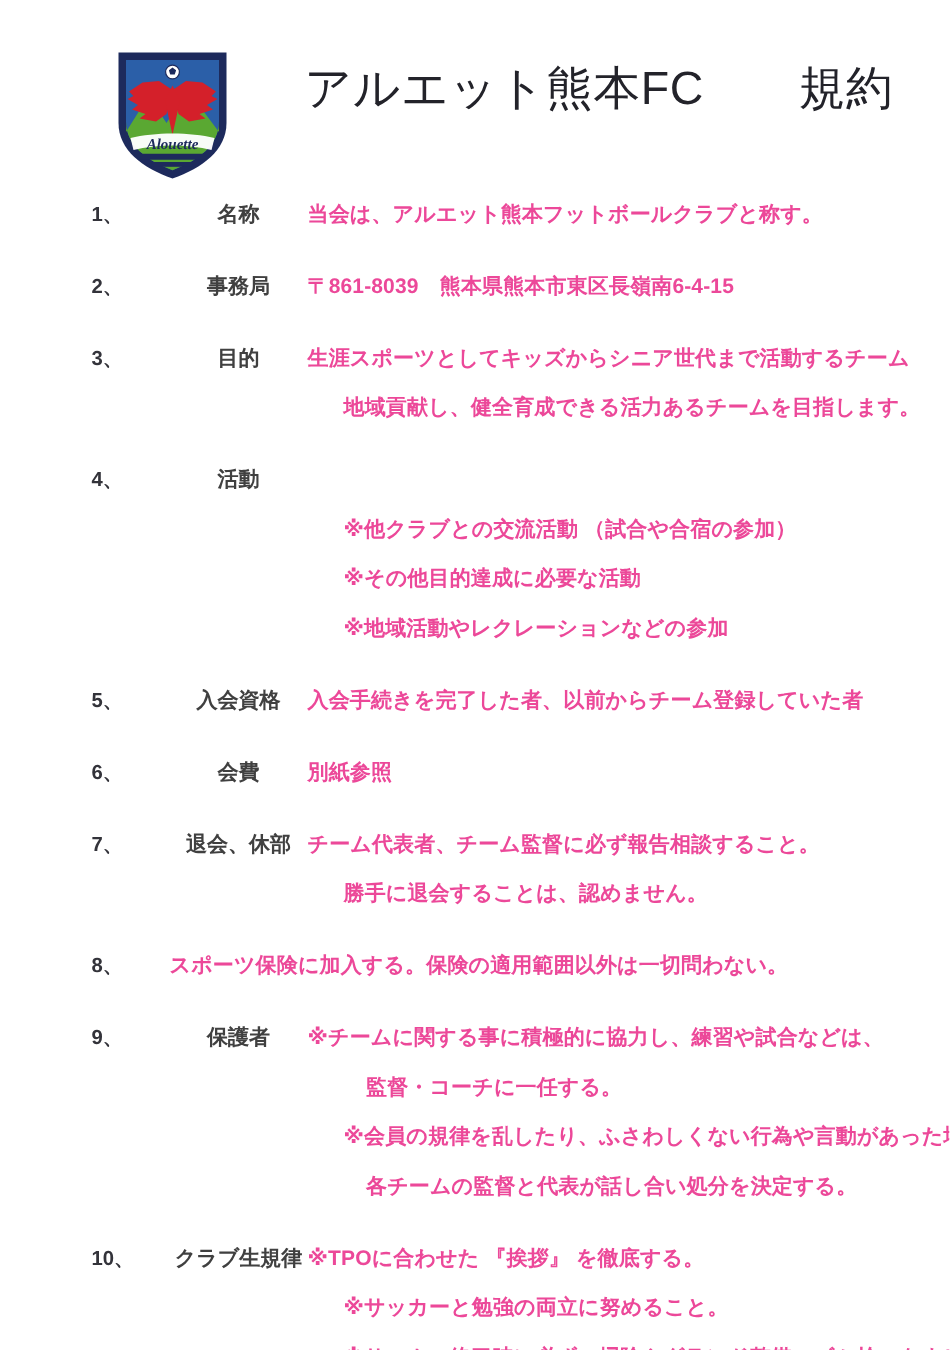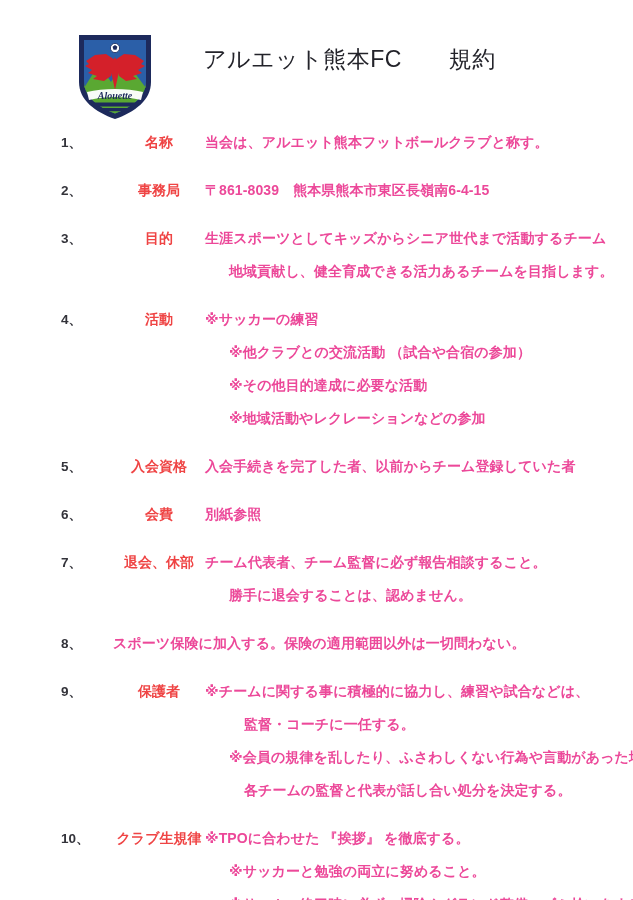--- a/index.html
+++ b/index.html
@@ -35,21 +35,21 @@
     width: 84px;
     height: 92px;
     text-align: right;
   }
   .crest svg { display: block; width: 84px; height: 92px; }
 
   .doc-title {
     position: absolute;
     left: 203px;
     top: 16px;
-    font-size: 23px;
+    font-size: 31px;
     font-weight: 400;
     letter-spacing: 0.5px;
     color: #23232a;
     white-space: pre;
     line-height: 34px;
   }
 
   
   .articles {
     position: absolute;
@@ -81,21 +81,21 @@
     color: #33333a;
   }
   .art-label {
     width: 92px;
     flex: 0 0 92px;
     font-size: 14px;
     font-weight: 700;
     line-height: 33px;
     text-align: center;
     white-space: pre;
-    color: #ef4444;
+    color: #404040;
   }
   .art-lines {
     flex: 1 1 auto;
     padding-left: 0px;
   }
   .art-line {
     font-size: 14px;
     font-weight: 700;
     line-height: 33px;
     height: 33px;
@@ -181,23 +181,20 @@
         </div>
         <div class="cont-row">
           <div class="cont-spacer"></div>
           <div class="art-line">地域貢献し、健全育成できる活力あるチームを目指します。</div>
         </div>
       </div>
       <div class="article">
         <div class="art-row">
           <div class="art-num">4、</div>
           <div class="art-label">活動</div>
-          <div class="art-lines">
-            <div class="art-line">※サッカーの練習</div>
-          </div>
         </div>
         <div class="cont-row">
           <div class="cont-spacer"></div>
           <div class="art-line">※他クラブとの交流活動 （試合や合宿の参加）</div>
         </div>
         <div class="cont-row">
           <div class="cont-spacer"></div>
           <div class="art-line">※その他目的達成に必要な活動</div>
         </div>
         <div class="cont-row">

